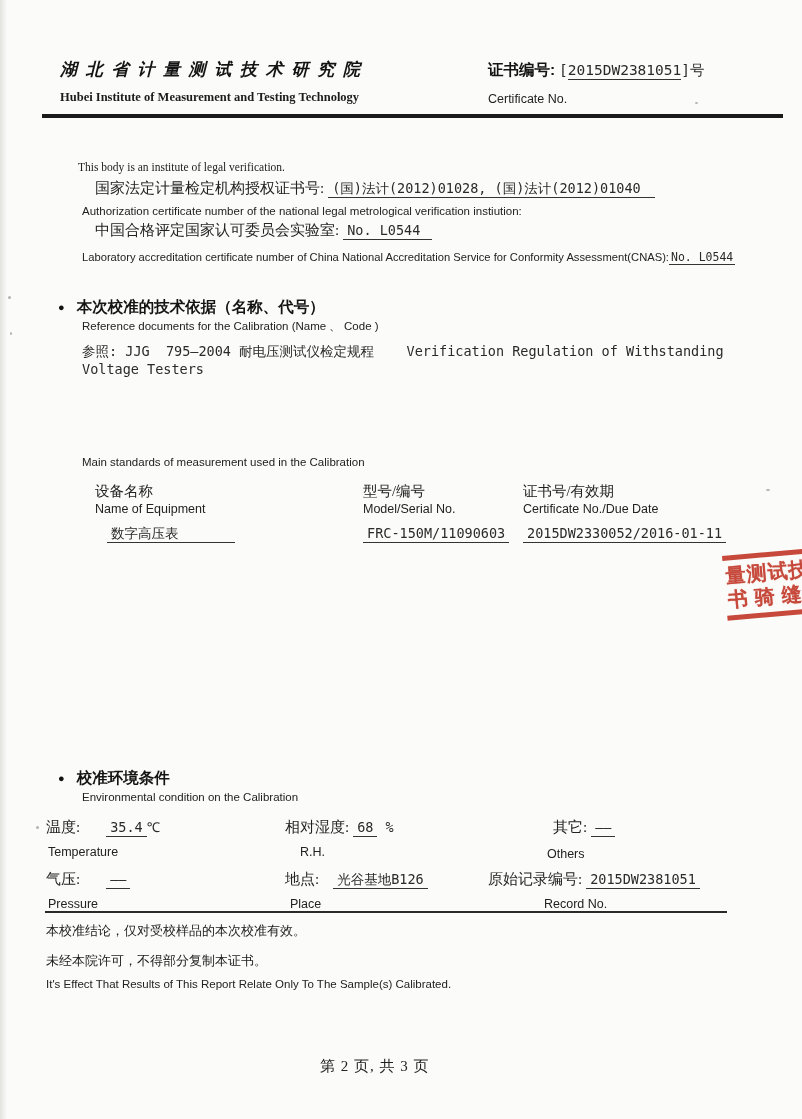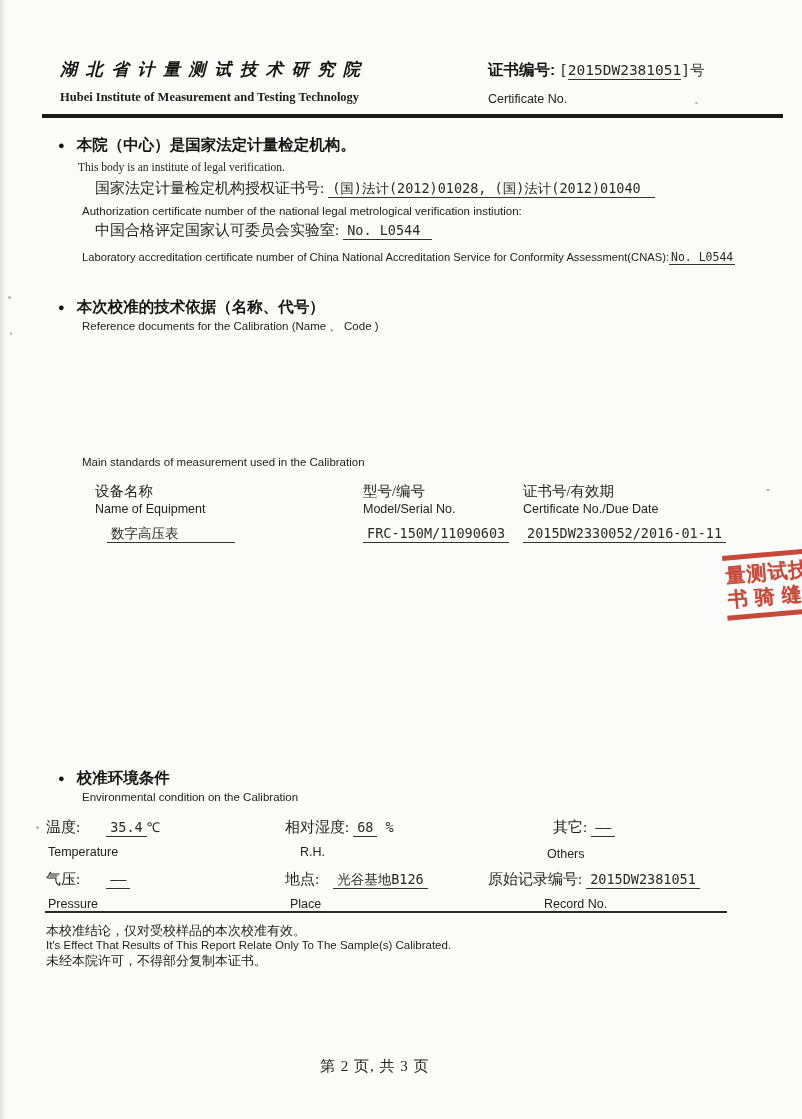--- a/index.html
+++ b/index.html
@@ -66,43 +66,41 @@
   <div class="abs title-en" style="left:60px; top:90px;">Hubei Institute of Measurement and Testing Technology</div>
 
   <div class="abs" style="left:488px; top:60px; font-size:15.5px;">
     <span class="cn-head" style="font-size:15.5px;">证书编号:</span>
     <span class="typed val" style="font-size:14.5px;">[</span><span class="typed val fill" style="font-size:14.5px; padding:0 0 1px 0;">2015DW2381051</span><span class="typed val" style="font-size:14.5px;">]号</span>
   </div>
   <div class="abs en-sub" style="left:488px; top:92px; font-size:12.5px;">Certificate No.</div>
 
   <div class="rule-thick"></div>
 
-  <div class="abs" style="left:58px; top:135px;">
-    <span class="bullet">●</span><span class="cn-head sec-head">本院（中心）是国家法定计量检定机构。</span>
-  </div>
   <div class="abs en-sub helper" style="left:78px; top:161px;font-family:Liberation Serif, serif;">This body is an institute  of  legal  verification.</div>
 
   <div class="abs" style="left:95px; top:179px;">
     <span class="cn-body body-cn">国家法定计量检定机构授权证书号:</span>
     <span class="typed val fill" style="padding-right:14px;">(国)法计(2012)01028,  (国)法计(2012)01040</span>
   </div>
   <div class="abs en-sub helper" style="left:82px; top:205px;">Authorization certificate number of the national legal metrological verification instiution:</div>
 
   <div class="abs" style="left:95px; top:221px;">
     <span class="cn-body body-cn">中国合格评定国家认可委员会实验室:</span>
     <span class="typed val fill" style="padding-right:12px;">No. L0544</span>
   </div>
   <div class="abs" style="left:82px; top:247px;">
     <span class="en-sub" style="font-size:11.2px;">Laboratory accreditation certificate number of China National Accreditation Service for Conformity Assessment(CNAS):</span><span class="typed fill" style="font-size:11.5px; padding:0 2px 0 2px;">No. L0544</span>
   </div>
 
   <div class="abs" style="left:58px; top:297px;">
     <span class="bullet">●</span><span class="cn-head sec-head">本次校准的技术依据（名称、代号）</span>
   </div>
   <div class="abs en-sub helper" style="left:82px; top:319px;">Reference documents for the Calibration (Name 、 Code )</div>
+  <div class="abs typed" id="ref-text" style="left:82px; top:342px;">参照: JJG  795—2004 耐电压测试仪检定规程    Verification Regulation of Withstanding Voltage Testers</div>
 
   <div class="abs en-sub helper" style="left:82px; top:456px;">Main standards of measurement used in the Calibration</div>
 
   <div class="abs cn-body" style="left:95px; top:482px; font-size:14.5px;">设备名称</div>
   <div class="abs cn-body" style="left:363px; top:482px; font-size:14.5px;">型号/编号</div>
   <div class="abs cn-body" style="left:523px; top:482px; font-size:14.5px;">证书号/有效期</div>
 
   <div class="abs en-sub" style="left:95px; top:502px; font-size:12.5px;">Name of Equipment</div>
   <div class="abs en-sub" style="left:363px; top:502px; font-size:12.5px;">Model/Serial No.</div>
   <div class="abs en-sub" style="left:523px; top:502px; font-size:12.5px;">Certificate No./Due Date</div>
@@ -155,18 +153,18 @@
     <span class="cn-body body-cn">原始记录编号:</span>
     <span class="typed val fill">2015DW2381051</span>
   </div>
   <div class="abs en-sub" style="left:48px; top:897px; font-size:12.5px;">Pressure</div>
   <div class="abs en-sub" style="left:290px; top:897px; font-size:12.5px;">Place</div>
   <div class="abs en-sub" style="left:544px; top:897px; font-size:12.5px;">Record No.</div>
 
   <div class="rule-thin"></div>
 
   <div class="abs cn-body" style="left:46px; top:922px; font-size:13px;">本校准结论，仅对受校样品的本次校准有效。</div>
-  <div class="abs en-sub" style="left:46px; top:939px; font-size:11.5px;">It's Effect That Results  of This Report Relate Only To The Sample(s) Calibrated.</div>
+  <div class="abs en-sub" style="left:46px; top:978px; font-size:11.5px;">It's Effect That Results  of This Report Relate Only To The Sample(s) Calibrated.</div>
   <div class="abs cn-body" style="left:46px; top:952px; font-size:13px;">未经本院许可，不得部分复制本证书。</div>
 
   <div class="abs cn-body" style="left:320px; top:1057px; font-size:15px; letter-spacing:1px;">第 2 页, 共 3 页</div>
 
 </div>
 
 </body></html>

